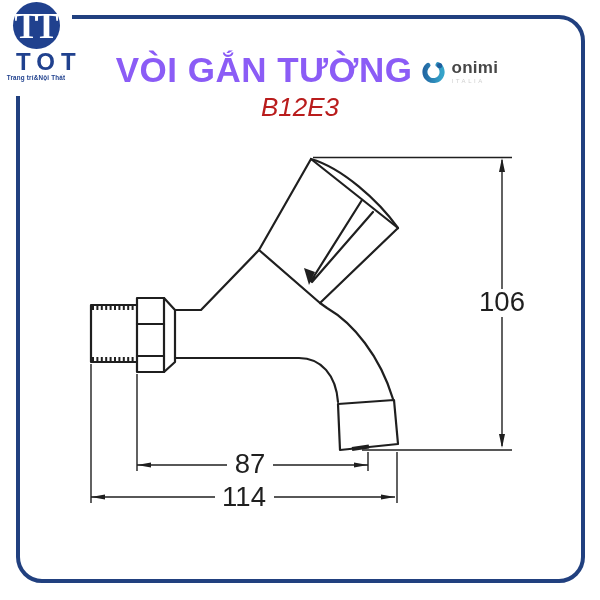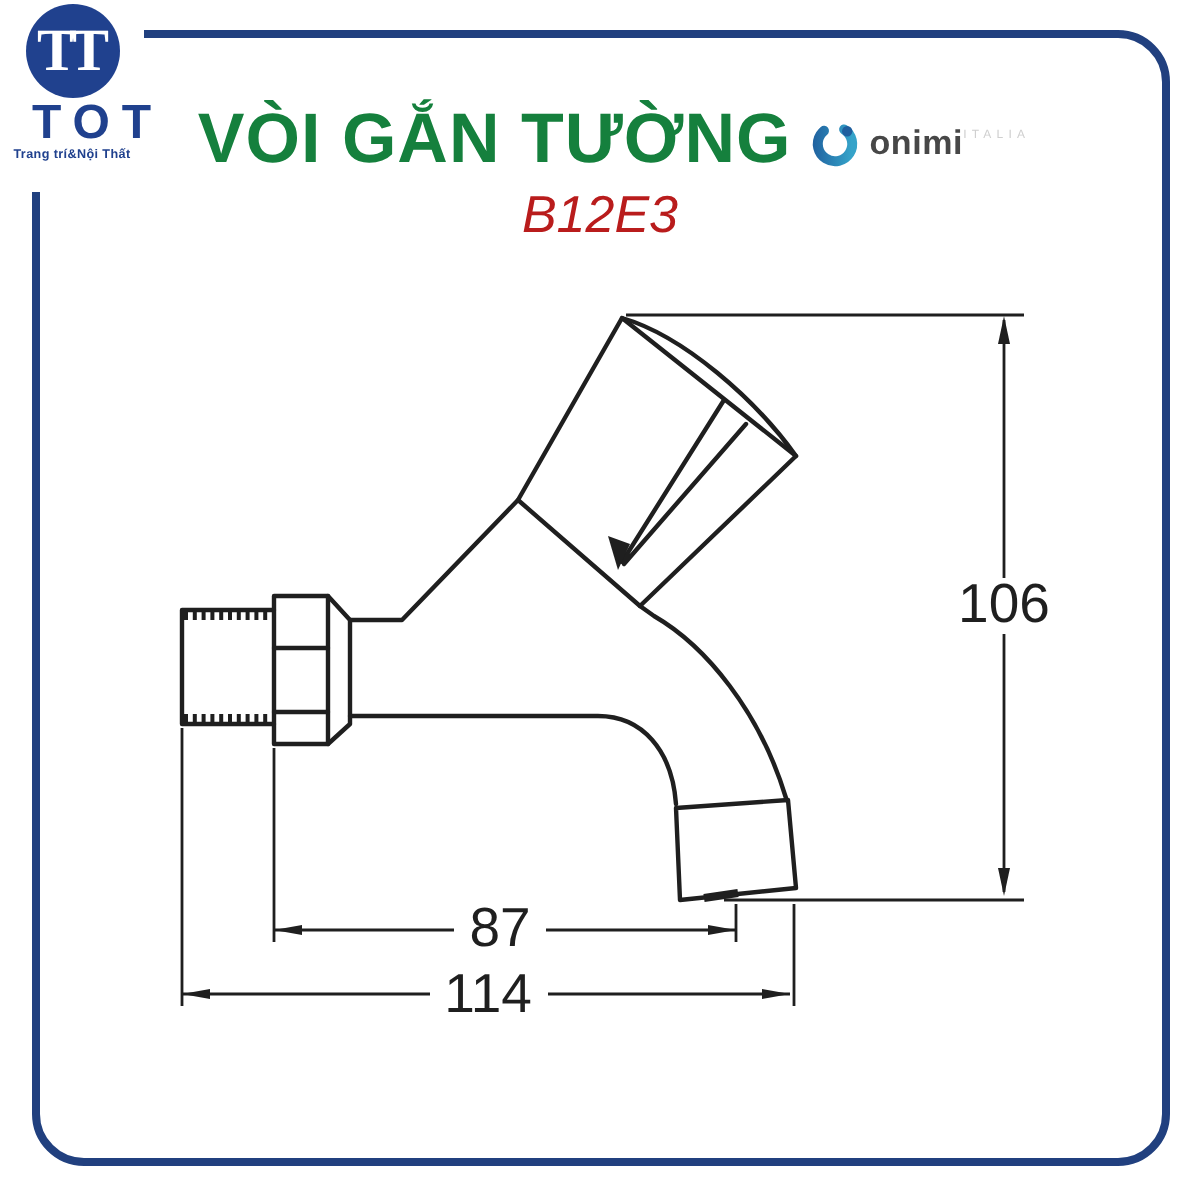--- a/index.html
+++ b/index.html
@@ -15,37 +15,37 @@
   .tot-logo{
     position:absolute;top:0;left:0;width:72px;height:94px;background:#ffffff;
     z-index:3;text-align:center;padding-top:2px;
   }
   .tot-circle{
     width:47px;height:47px;border-radius:50%;background:#20418e;margin:0 auto;
     display:flex;align-items:center;justify-content:center;
   }
   .tot-monogram{
     color:#ffffff;font-family:"Liberation Serif",serif;font-weight:700;
-    font-size:30px;letter-spacing:-4px;line-height:1;padding-right:3px;
+    font-size:36px;letter-spacing:-4px;line-height:1;padding-right:3px;
   }
   .tot-name{
     color:#20418e;font-weight:700;font-size:24px;letter-spacing:6px;
     padding-left:16px;line-height:24px;margin-top:1px;
   }
   .tot-tagline{
     color:#20418e;font-weight:700;font-size:6.3px;letter-spacing:.2px;line-height:7px;
   }
   
   .header{position:absolute;top:50px;left:0;right:0;text-align:center;z-index:2;}
   .title-row{display:flex;align-items:center;justify-content:center;gap:8px;padding-left:14px;}
   .page-title{
-    margin:0;color:#15803d;font-weight:700;font-size:35px;line-height:40px;letter-spacing:.5px;
+    margin:0;color:#8b5cf6;font-weight:700;font-size:35px;line-height:40px;letter-spacing:.5px;
   }
   .onimi{display:flex;align-items:center;gap:4px;margin-top:2px;}
-  .onimi-text{display:flex;flex-direction:row;align-items:flex-start;line-height:1;}
+  .onimi-text{display:flex;flex-direction:column;align-items:flex-start;line-height:1;}
   .onimi-name{color:#474747;font-weight:700;font-size:17px;letter-spacing:.3px;}
   .onimi-sub{color:#cfcfcf;font-weight:400;font-size:6px;letter-spacing:2.6px;margin-top:2px;}
   .model{
     margin-top:3px;color:#b91c1c;font-style:italic;font-weight:500;font-size:26px;line-height:28px;
   }
   .drawing-svg{position:absolute;left:0;top:0;width:600px;height:600px;z-index:2;}
   .dim-text{
     font-family:"Liberation Sans",sans-serif;font-size:27.5px;fill:#1f1f1f;
   }
 </style>

